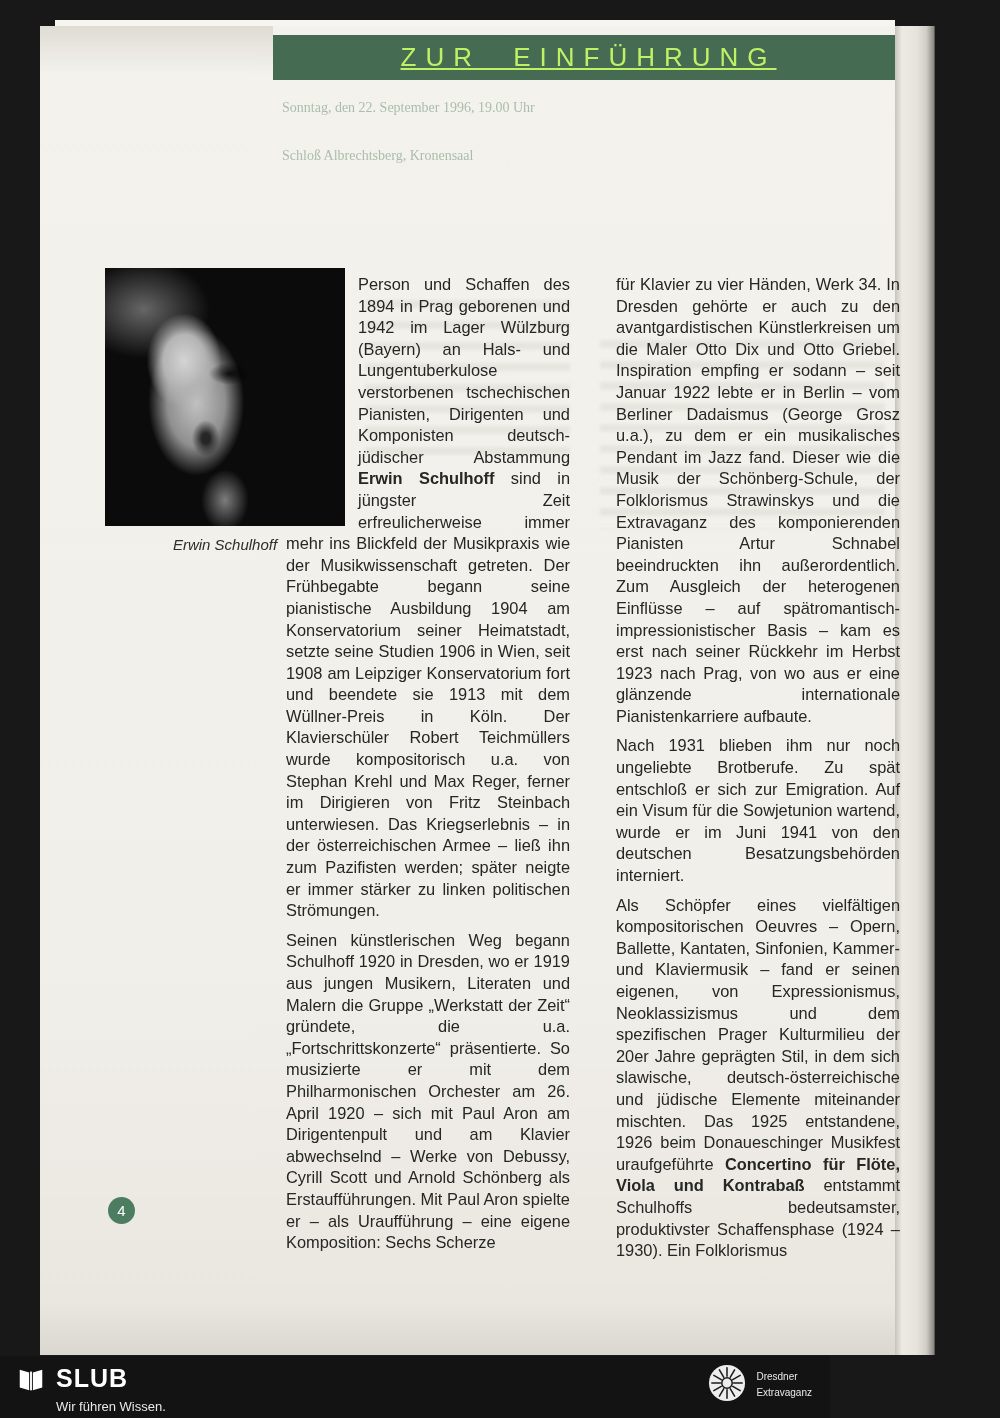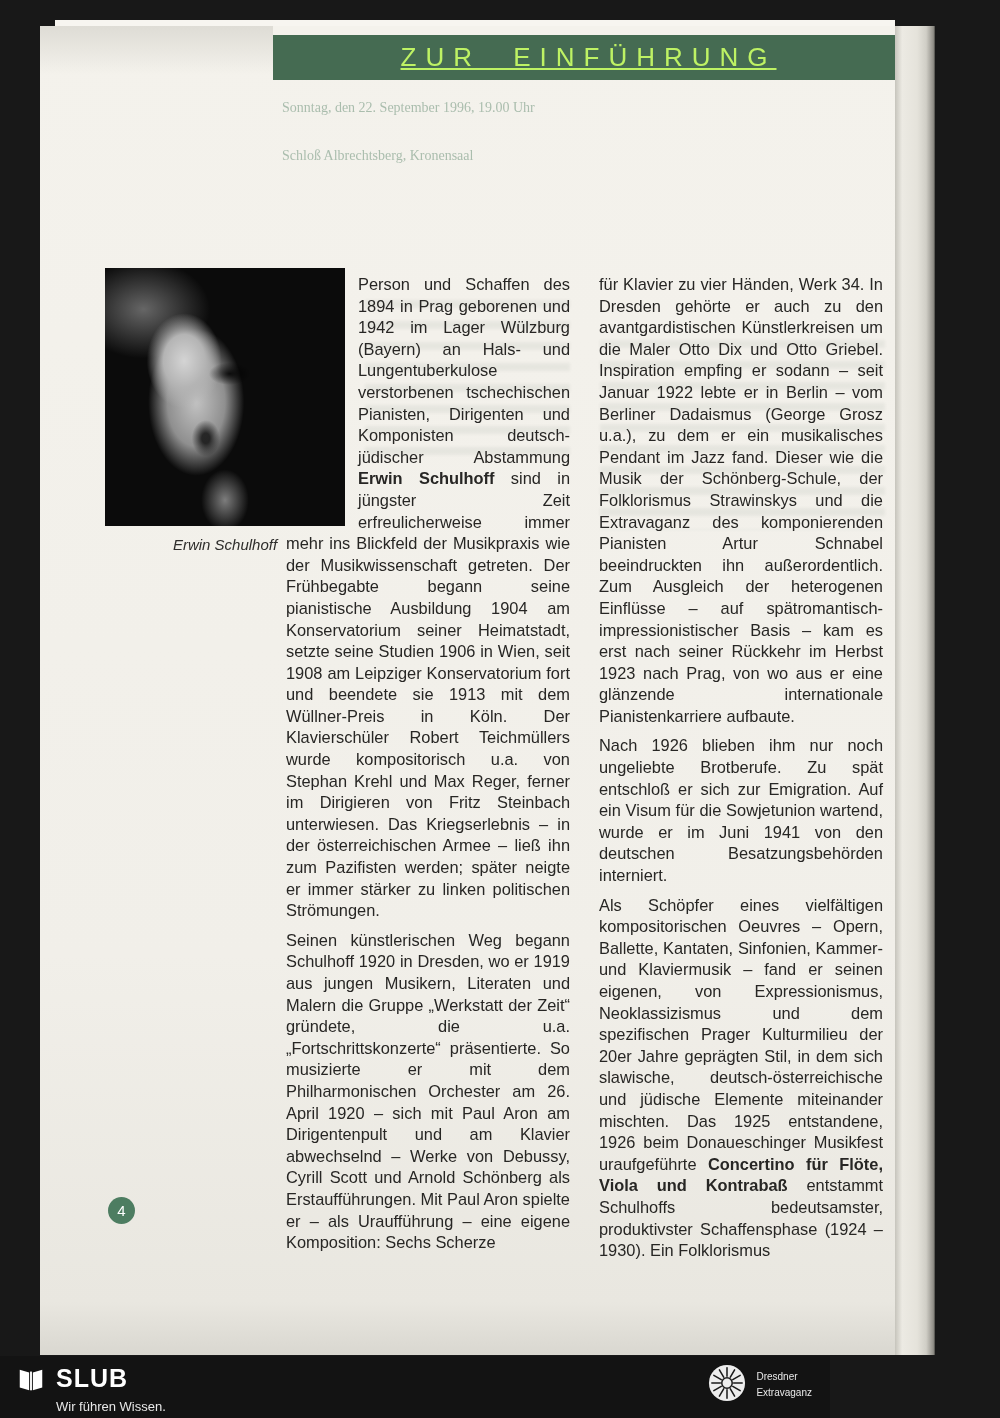--- a/index.html
+++ b/index.html
@@ -67,21 +67,21 @@
     text-align:center; font-style:italic; font-size:15px; color:#2e2d2b;
   }
 
   
   .col {
     position:absolute; top:266px; width:300px;
     font-size:16.4px; line-height:21.6px; color:#272624;
     text-align:justify; hyphens:auto; -webkit-hyphens:auto;
   }
   .col-left { left:278px; }
-  .col-right { left:591px; }
+  .col-right { left:608px; }
   .col p { margin:8px; }
   .col b { font-weight:700; }
   .photo-spacer { float:left; width:80px; height:260px; }
 
   
   .page-num {
     position:absolute; left:108px; top:1197px; width:27px; height:27px;
     border-radius:50%; background:#4d7d61; color:#ffffff; font-size:15px;
     display:flex; align-items:center; justify-content:center;
   }
@@ -116,21 +116,21 @@
 <div class="photo-caption">Erwin Schulhoff</div>
 
 <div class="col col-left" lang="de">
   <div class="photo-spacer"></div>
   <p><span>Person und Schaffen des 1894 in Prag geborenen und 1942 im Lager Wülzburg (Bayern) an Hals- und Lungentuberkulose verstorbenen tschechischen Pianisten, Dirigenten und Komponisten deutsch-jüdischer Abstammung </span><b>Erwin Schulhoff</b><span> sind in jüngster Zeit erfreulicherweise immer mehr ins Blickfeld der Musikpraxis wie der Musikwissenschaft getreten. Der Frühbegabte begann seine pianistische Ausbildung 1904 am Konservatorium seiner Heimatstadt, setzte seine Studien 1906 in Wien, seit 1908 am Leipziger Konservatorium fort und beendete sie 1913 mit dem Wüllner-Preis in Köln. Der Klavierschüler Robert Teichmüllers wurde kompositorisch u.a. von Stephan Krehl und Max Reger, ferner im Dirigieren von Fritz Steinbach unterwiesen. Das Kriegserlebnis – in der österreichischen Armee – ließ ihn zum Pazifisten werden; später neigte er immer stärker zu linken politischen Strömungen.</span></p>
   <p>Seinen künstlerischen Weg begann Schulhoff 1920 in Dresden, wo er 1919 aus jungen Musikern, Literaten und Malern die Gruppe „Werkstatt der Zeit“ gründete, die u.a. „Fortschrittskonzerte“ präsentierte. So musizierte er mit dem Philharmonischen Orchester am 26. April 1920 – sich mit Paul Aron am Dirigentenpult und am Klavier abwechselnd – Werke von Debussy, Cyrill Scott und Arnold Schönberg als Erstaufführungen. Mit Paul Aron spielte er – als Uraufführung – eine eigene Komposition: Sechs Scherze</p>
 </div>
 
 <div class="col col-right" lang="de">
   <p>für Klavier zu vier Händen, Werk 34. In Dresden gehörte er auch zu den avantgardistischen Künstlerkreisen um die Maler Otto Dix und Otto Griebel. Inspiration empfing er sodann – seit Januar 1922 lebte er in Berlin – vom Berliner Dadaismus (George Grosz u.a.), zu dem er ein musikalisches Pendant im Jazz fand. Dieser wie die Musik der Schönberg-Schule, der Folklorismus Strawinskys und die Extravaganz des komponierenden Pianisten Artur Schnabel beeindruckten ihn außerordentlich. Zum Ausgleich der heterogenen Einflüsse – auf spätromantisch-impressionistischer Basis – kam es erst nach seiner Rückkehr im Herbst 1923 nach Prag, von wo aus er eine glänzende internationale Pianistenkarriere aufbaute.</p>
-  <p>Nach 1926 blieben ihm nur noch ungeliebte Brotberufe. Zu spät entschloß er sich zur Emigration. Auf ein Visum für die Sowjetunion wartend, wurde er im Juni 1941 von den deutschen Besatzungsbehörden interniert.</p>
+  <p>Nach 1931 blieben ihm nur noch ungeliebte Brotberufe. Zu spät entschloß er sich zur Emigration. Auf ein Visum für die Sowjetunion wartend, wurde er im Juni 1941 von den deutschen Besatzungsbehörden interniert.</p>
   <p><span>Als Schöpfer eines vielfältigen kompositorischen Oeuvres – Opern, Ballette, Kantaten, Sinfonien, Kammer- und Klaviermusik – fand er seinen eigenen, von Expressionismus, Neoklassizismus und dem spezifischen Prager Kulturmilieu der 20er Jahre geprägten Stil, in dem sich slawische, deutsch-österreichische und jüdische Elemente miteinander mischten. Das 1925 entstandene, 1926 beim Donaueschinger Musikfest uraufgeführte </span><b>Concertino für Flöte, Viola und Kontrabaß</b><span> entstammt Schulhoffs bedeutsamster, produktivster Schaffensphase (1924 – 1930). Ein Folklorismus</span></p>
 </div>
 
 <div class="page-num">4</div>
 
 <div class="footer">
   <div class="slub">
     <span>
       <svg width="30" height="30" viewBox="0 0 32 32" aria-hidden="true">
         <path d="M4 5 L14 8 V27 L4 24 Z" fill="#ffffff"></path>

